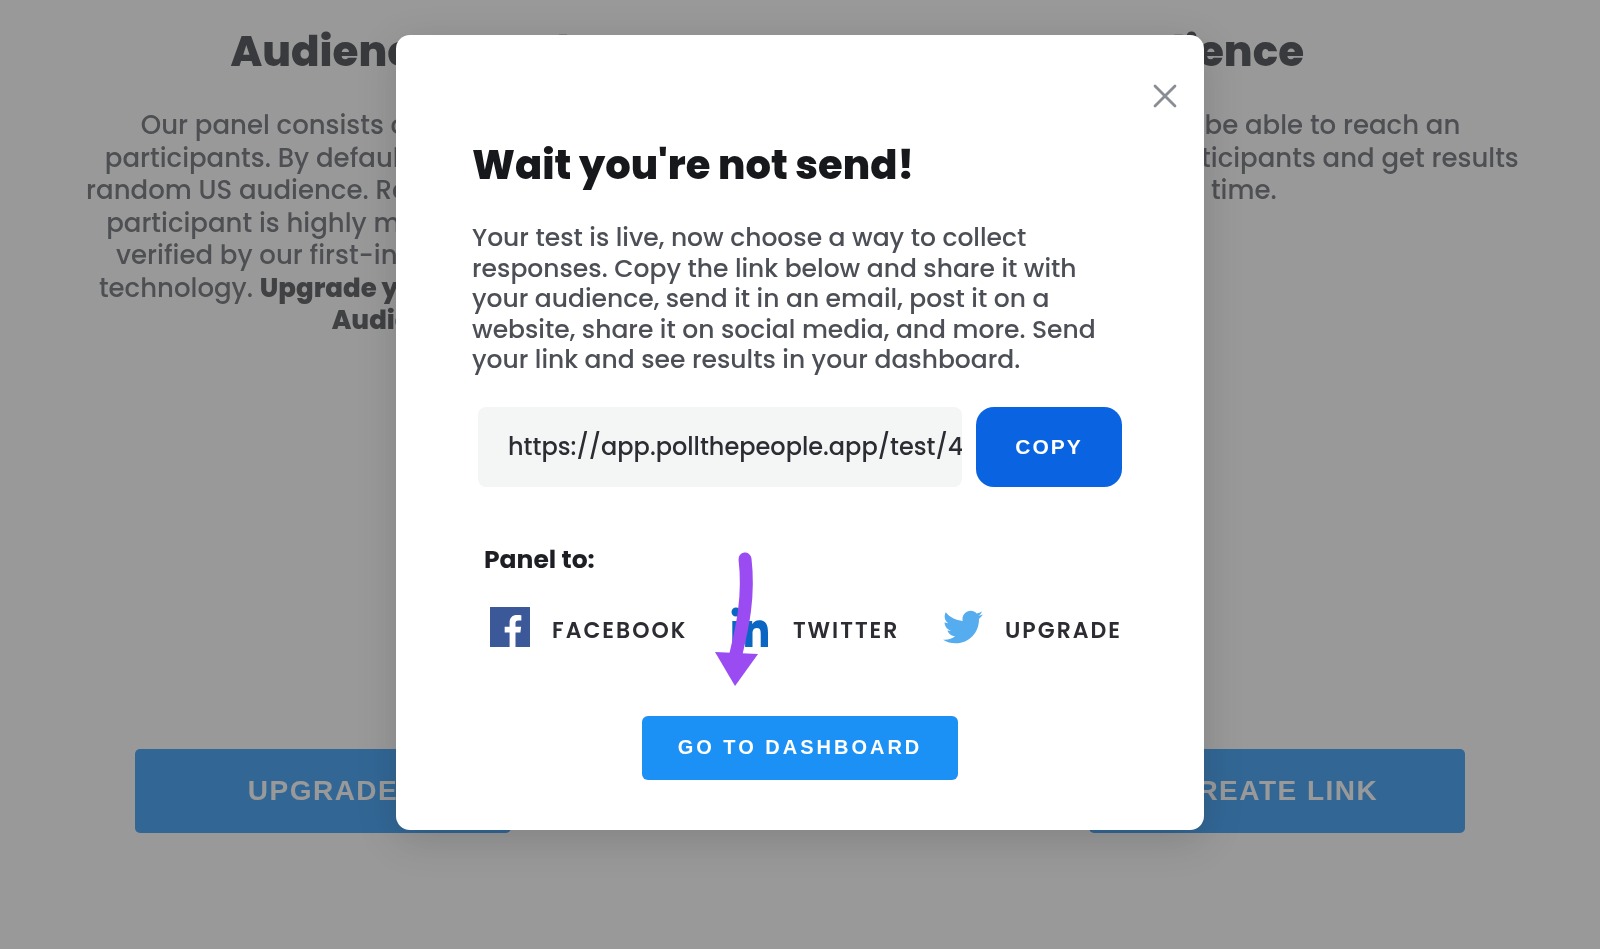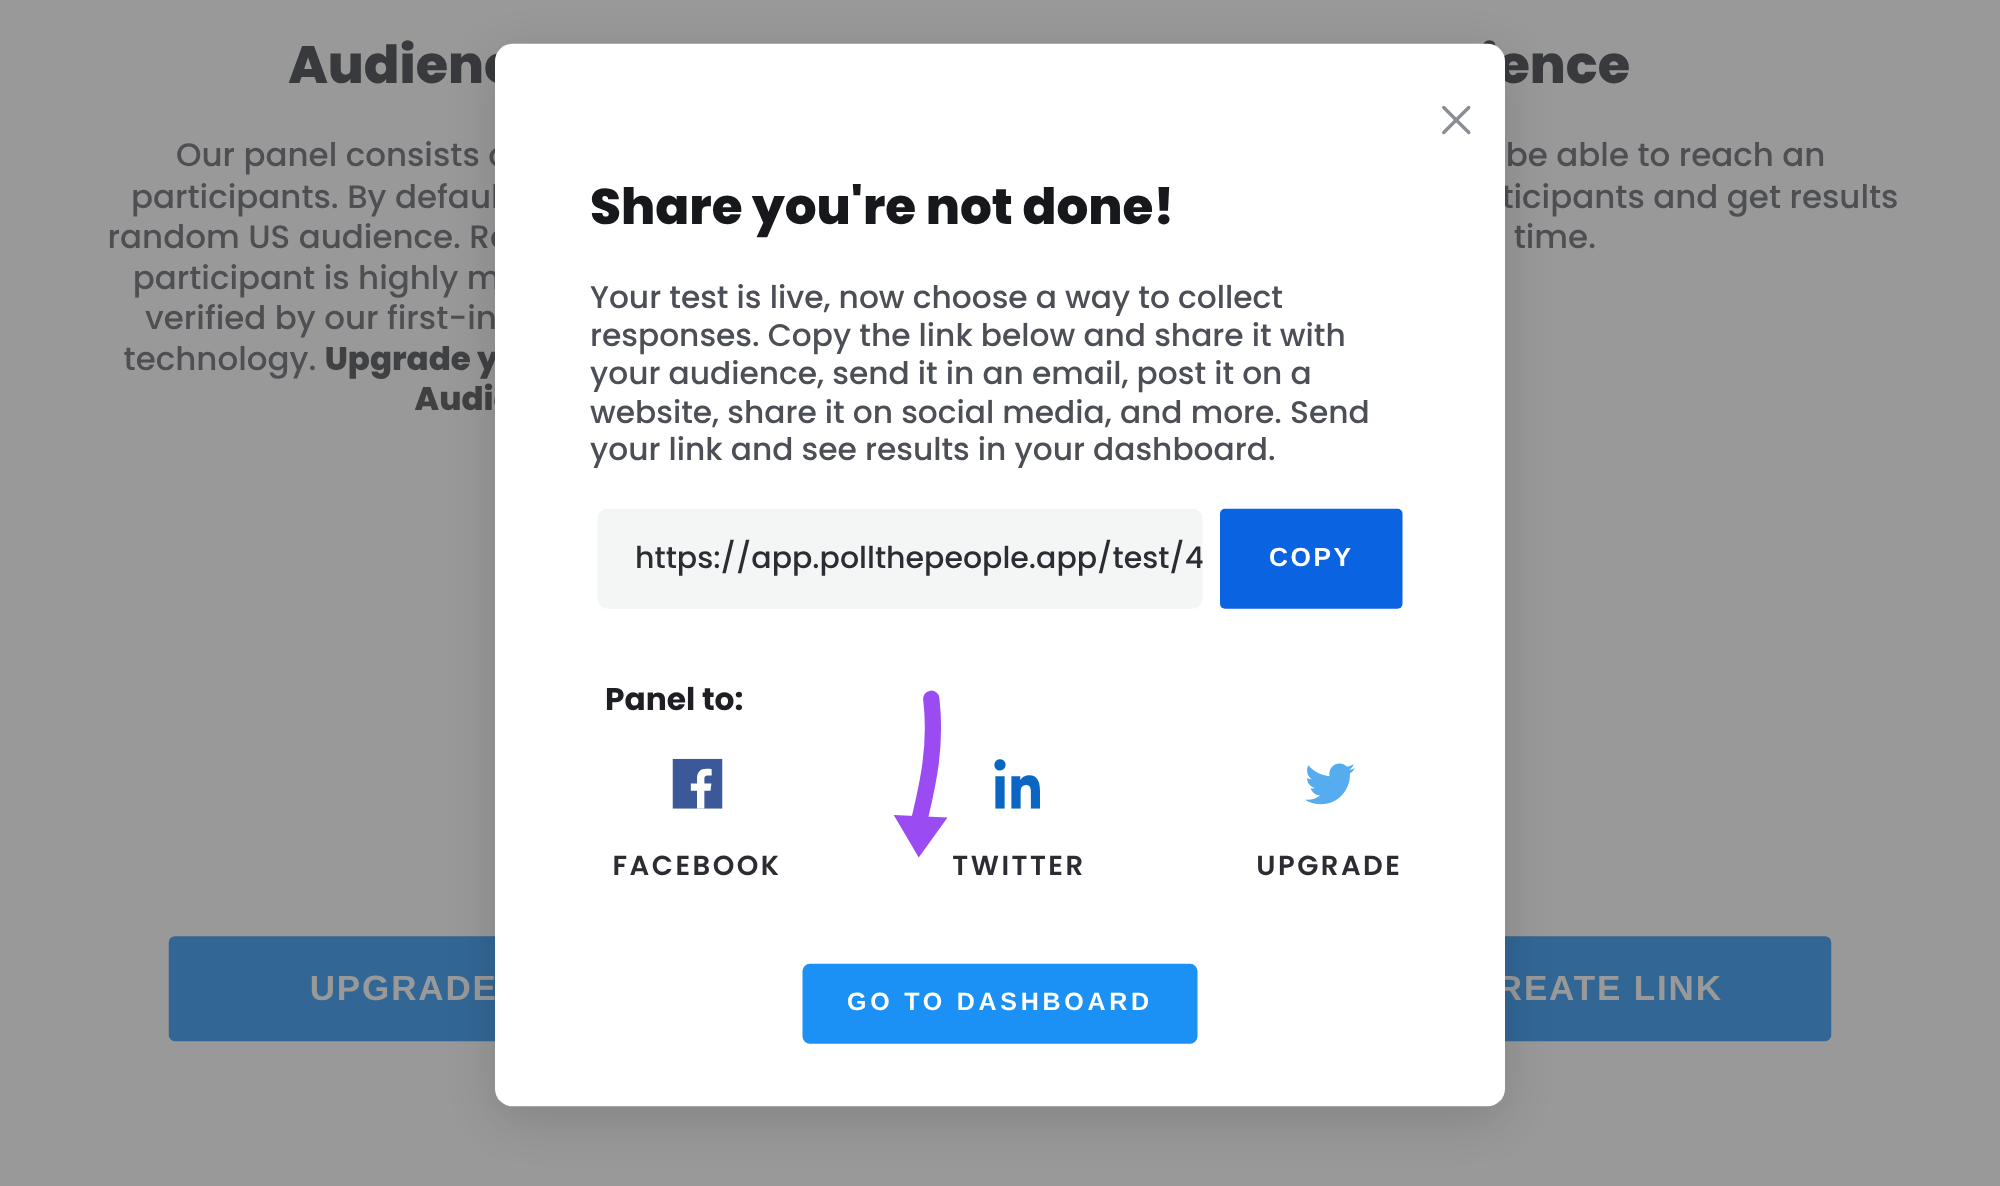--- a/index.html
+++ b/index.html
@@ -132,21 +132,21 @@
     overflow: hidden;
     white-space: nowrap;
     text-overflow: ellipsis;
     font-weight: 500;
   }
   .copy-btn {
     width: 146px;
     height: 80px;
     background: #0a63e0;
     border: none;
-    border-radius: 4px;
+    border-radius: 18px;
     color: #fff;
     font-size: 21px;
     font-weight: 700;
     letter-spacing: 2px;
     cursor: pointer;
   }
 
   .share-label {
     font-size: 25px;
     font-weight: 700;
@@ -157,21 +157,20 @@
     display: flex;
     justify-content: space-between;
     padding: 0 6px 0 18px;
     margin-bottom: 62px;
   }
   .share-item {
     display: flex;
     align-items: center;
     gap: 22px;
     cursor: pointer;
-    flex-direction: column;
   }
   .share-item .lbl {
     font-size: 22px;
     letter-spacing: 2px;
     font-weight: 600;
     color: #2b2d33;
   }
   .share-item svg { width: 40px; height: 40px; }
 
   .dash-row { text-align: center; }
@@ -226,21 +225,21 @@
 <div class="overlay"></div>
 
 <div class="modal">
   <div class="close-x">
     <svg viewBox="0 0 24 24" stroke="currentColor" stroke-width="2.2" fill="none" stroke-linecap="round">
       <line x1="4" y1="4" x2="20" y2="20"></line>
       <line x1="20" y1="4" x2="4" y2="20"></line>
     </svg>
   </div>
 
-  <h2>Share you're not done!</h2>
+  <h2>Wait you're not send!</h2>
   <p class="desc">Your test is live, now choose a way to collect responses. Copy the link below and share it with your audience, send it in an email, post it on a website, share it on social media, and more. Send your link and see results in your dashboard.</p>
 
   <div class="link-row">
     <div class="link-field">https://app.pollthepeople.app/test/444…</div>
     <button class="copy-btn">COPY</button>
   </div>
 
   <div class="share-label">Panel to:</div>
 
   <div class="share-row">

